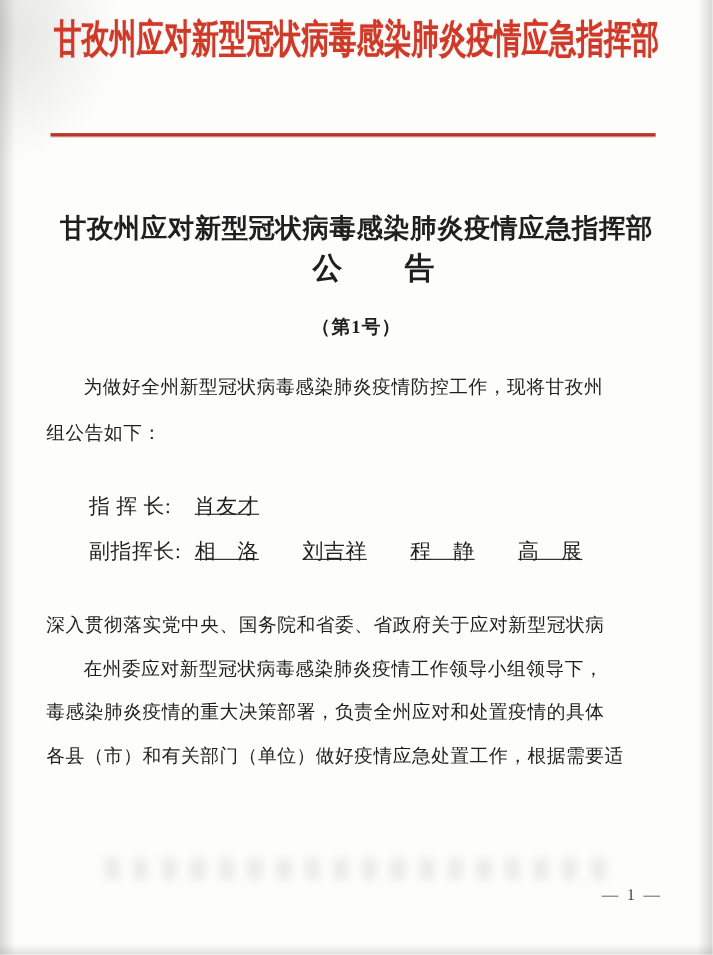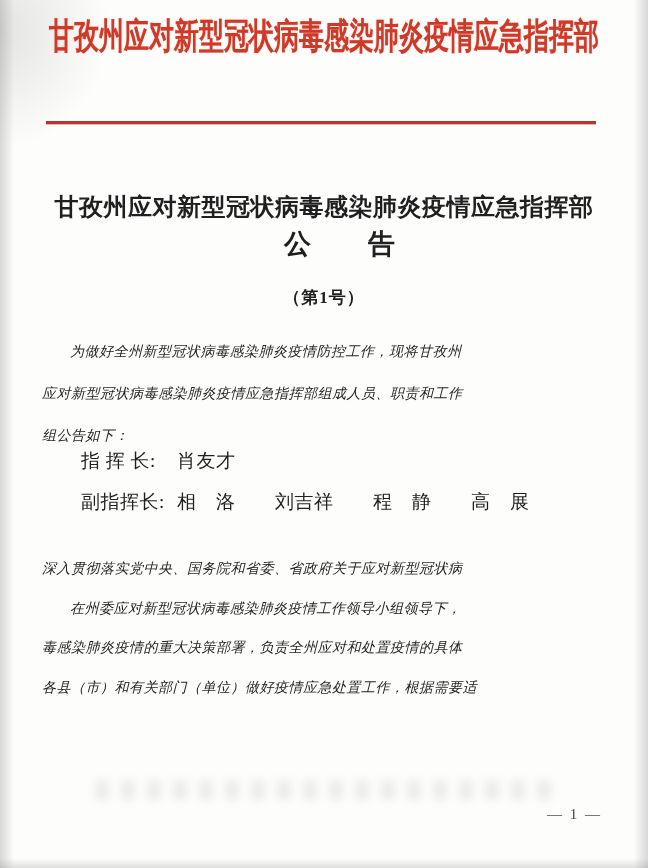--- a/index.html
+++ b/index.html
@@ -69,40 +69,39 @@
   }
   .issue-no{
     position:absolute;top:266px;left:0;width:648px;
     text-align:center;font-size:17px;font-weight:bold;
     letter-spacing:1px;
     margin-top:20px;
   }
   
   .para{
     position:absolute;left:42px;width:580px;
-    font-size:14px;line-height:42px;
+    font-size:17px;line-height:42px;
     letter-spacing:0.5px;
-    font-style:italic;
   }
   .para.intro{top:331px;}
   .para.main{top:549px;line-height:39.5px;}
   .para .line{white-space:nowrap;}
   .para .line.indent{text-indent:2em;}
   
   .roster{
     position:absolute;left:81px;top:440px;width:540px;
     font-size:19px;line-height:41px;letter-spacing:0.5px;
   }
   .roster-row{display:flex;white-space:nowrap;}
   .roster-label{
     display:inline-block;width:96px;flex:0 0 96px;
   }
   .roster-names{display:flex;}
   .roster-names .name{
-    display:inline-block;width:98px;flex:0 0 98px;
+    display:inline-block;width:98px;flex:0 0 98px;text-decoration:underline;
   }
   
   .page-number{
     position:absolute;top:806px;right:46px;
     font-size:15px;color:#4a4a4a;letter-spacing:2px;
   }
 </style>
 </head>
 <body>
 
@@ -116,21 +115,20 @@
 
   <div class="letterhead">甘孜州应对新型冠状病毒感染肺炎疫情应急指挥部</div>
   <div class="red-rule"></div>
 
   <div class="title-org">甘孜州应对新型冠状病毒感染肺炎疫情应急指挥部</div>
   <div class="doc-type">公　　告</div>
   <div class="issue-no">（第1号）</div>
 
   <div class="para intro">
     <div class="line indent">为做好全州新型冠状病毒感染肺炎疫情防控工作，现将甘孜州</div>
-    <div class="line">应对新型冠状病毒感染肺炎疫情应急指挥部组成人员、职责和工作</div>
     <div class="line">组公告如下：</div>
   </div>
 
   <div class="roster">
     <div class="roster-row">
       <span class="roster-label">指 挥 长:</span>
       <span class="roster-names">
         <span class="name">肖友才</span>
       </span>
     </div>

